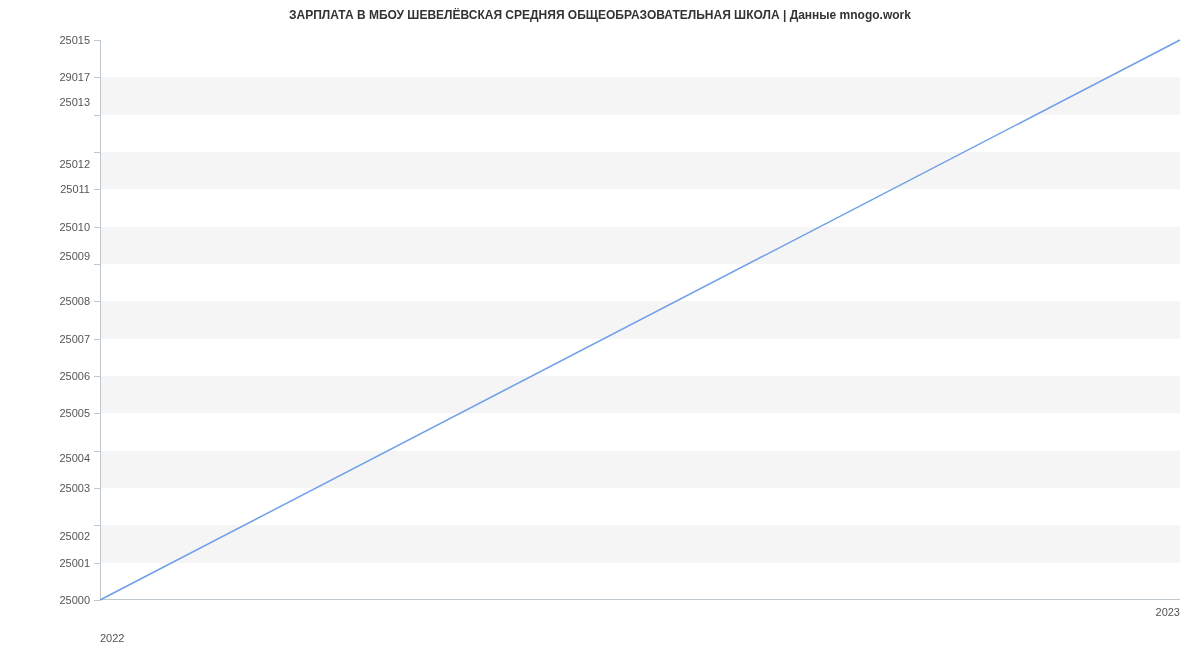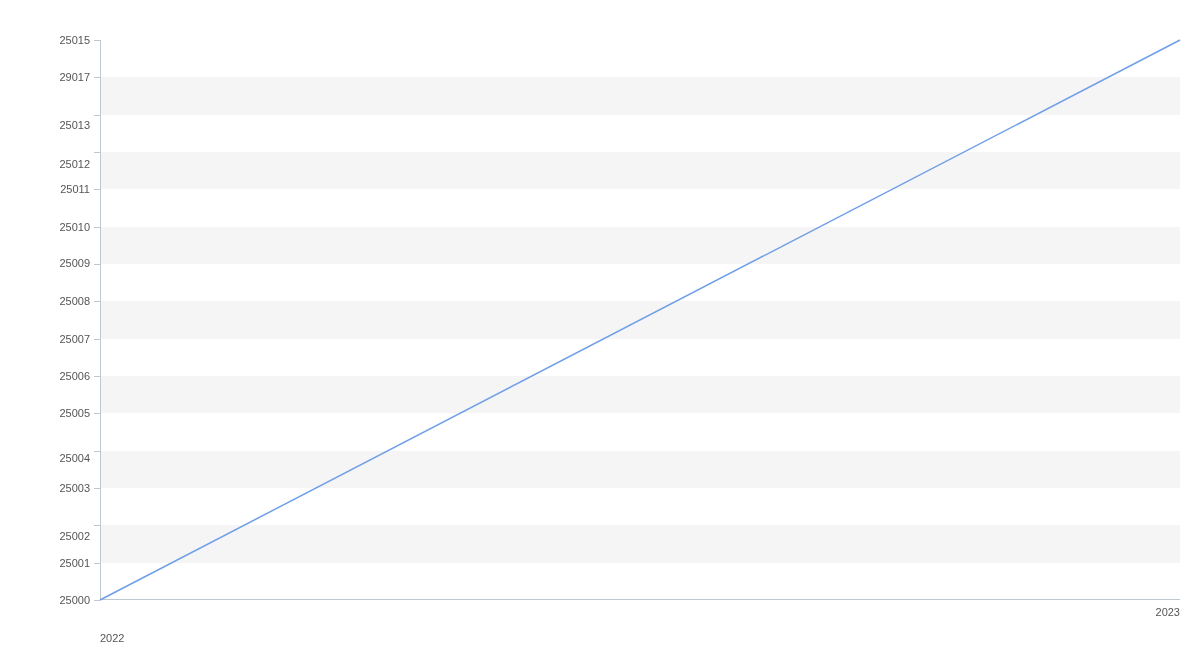--- a/index.html
+++ b/index.html
@@ -92,20 +92,21 @@
     top: 0;
     width: 100%;
     height: 100%;
     overflow: visible;
   }
 </style>
 </head>
 <body>
 
 <div class="chart-wrap">
+  <div class="title">ЗАРПЛАТА В МБОУ ШЕВЕЛЁВСКАЯ СРЕДНЯЯ ОБЩЕОБРАЗОВАТЕЛЬНАЯ ШКОЛА | Данные mnogo.work</div>
   <div class="plot" id="plot">
       <div class="band" style="top: 37.3333px; height: 37.3333px;"></div>
       <div class="band" style="top: 112px; height: 37.3333px;"></div>
       <div class="band" style="top: 186.667px; height: 37.3333px;"></div>
       <div class="band" style="top: 261.333px; height: 37.3333px;"></div>
       <div class="band" style="top: 336px; height: 37.3333px;"></div>
       <div class="band" style="top: 410.667px; height: 37.3333px;"></div>
       <div class="band" style="top: 485.333px; height: 37.3333px;"></div>
     <div class="yaxis-line"></div>
     <div class="xaxis-line"></div>
@@ -124,29 +125,29 @@
       <div class="ylabel" style="top: 418px;">25004</div>
       <div class="ytick" style="top: 373.333px;"></div>
       <div class="ylabel" style="top: 373.333px;">25005</div>
       <div class="ytick" style="top: 336px;"></div>
       <div class="ylabel" style="top: 336px;">25006</div>
       <div class="ytick" style="top: 298.667px;"></div>
       <div class="ylabel" style="top: 298.667px; text-align: right;">25007</div>
       <div class="ytick" style="top: 261.333px;"></div>
       <div class="ylabel" style="top: 261.333px;">25008</div>
       <div class="ytick" style="top: 224px;"></div>
-      <div class="ylabel" style="top: 223px;">25009</div>
+      <div class="ylabel" style="top: 216px;">25009</div>
       <div class="ytick" style="top: 186.667px;"></div>
       <div class="ylabel" style="top: 186.667px;">25010</div>
       <div class="ytick" style="top: 149.333px;"></div>
       <div class="ylabel" style="top: 149.333px;">25011</div>
       <div class="ytick" style="top: 112px;"></div>
       <div class="ylabel" style="top: 124px;">25012</div>
       <div class="ytick" style="top: 74.6667px;"></div>
-      <div class="ylabel" style="top: 85px;">25013</div>
+      <div class="ylabel" style="top: 62px;">25013</div>
       <div class="ytick" style="top: 37.3333px;"></div>
       <div class="ylabel" style="top: 37.3333px;">29017</div>
       <div class="ytick" style="top: 0px;"></div>
       <div class="ylabel" style="top: 0px;">25015</div>
       <div class="xlabel first" style="left: 0px;">2022</div>
       <div class="xlabel last" style="left: 1080px;">2023</div>
     </div>
 </div>
 
 </body></html>

